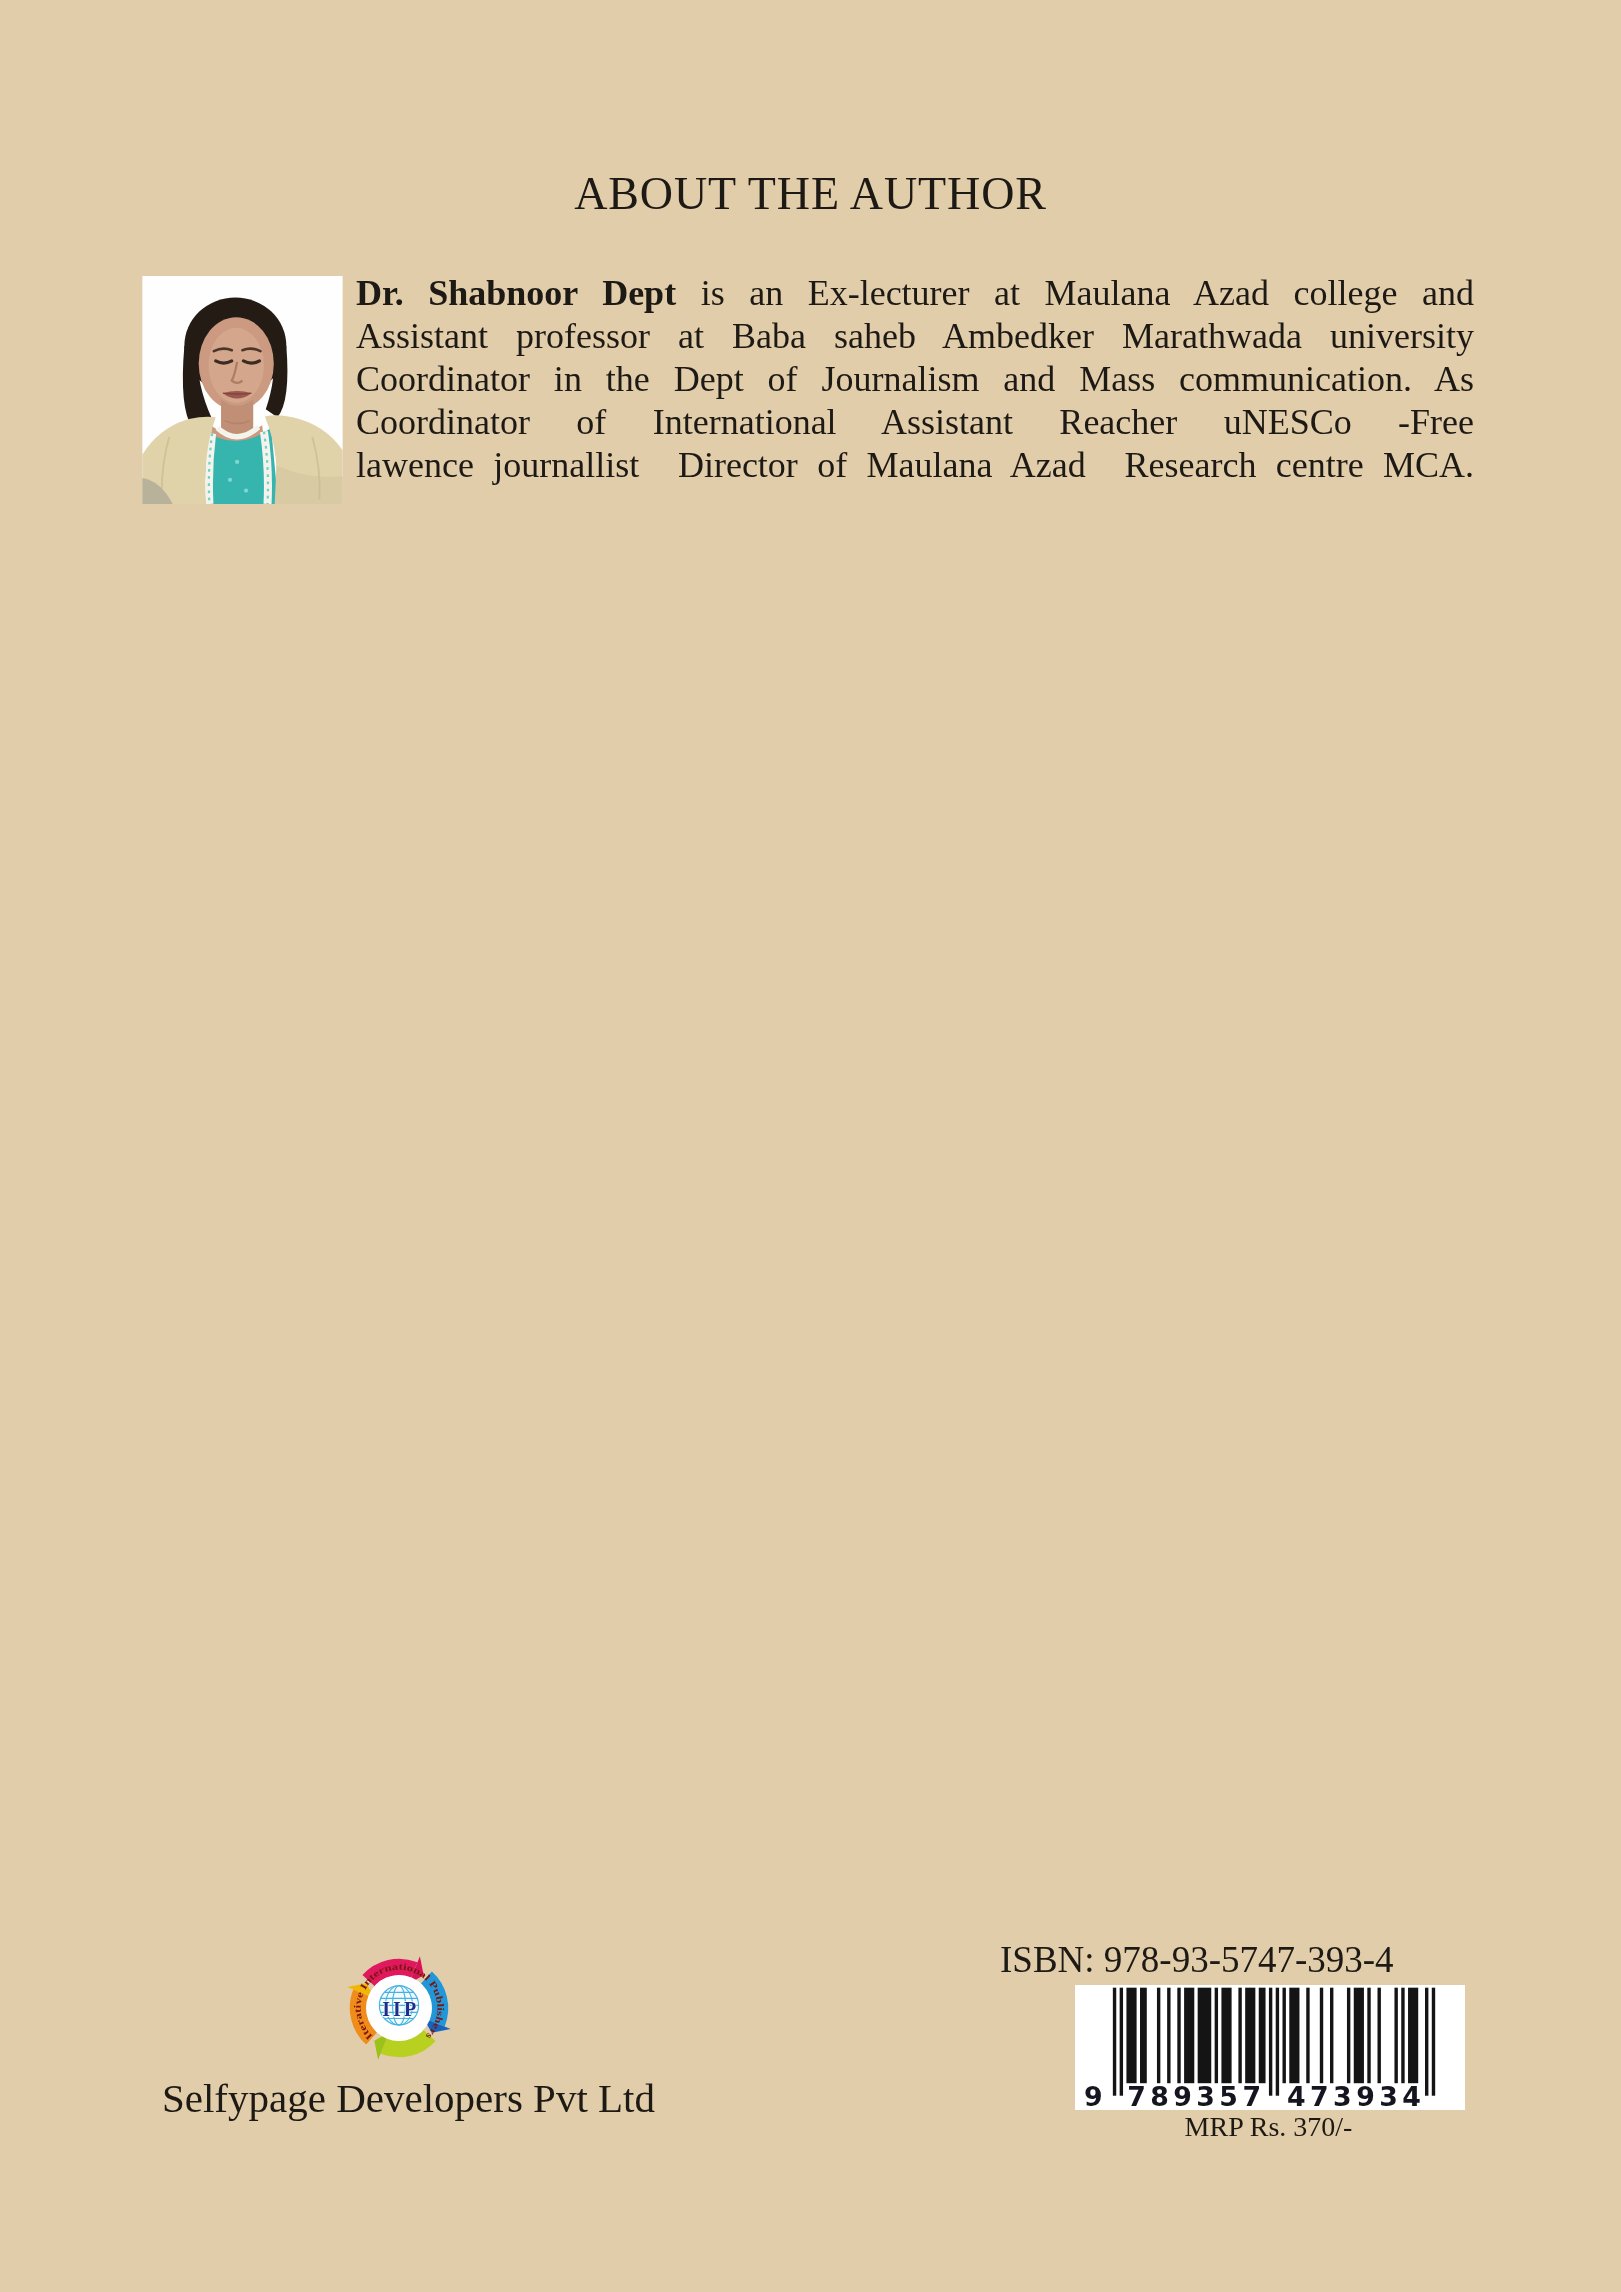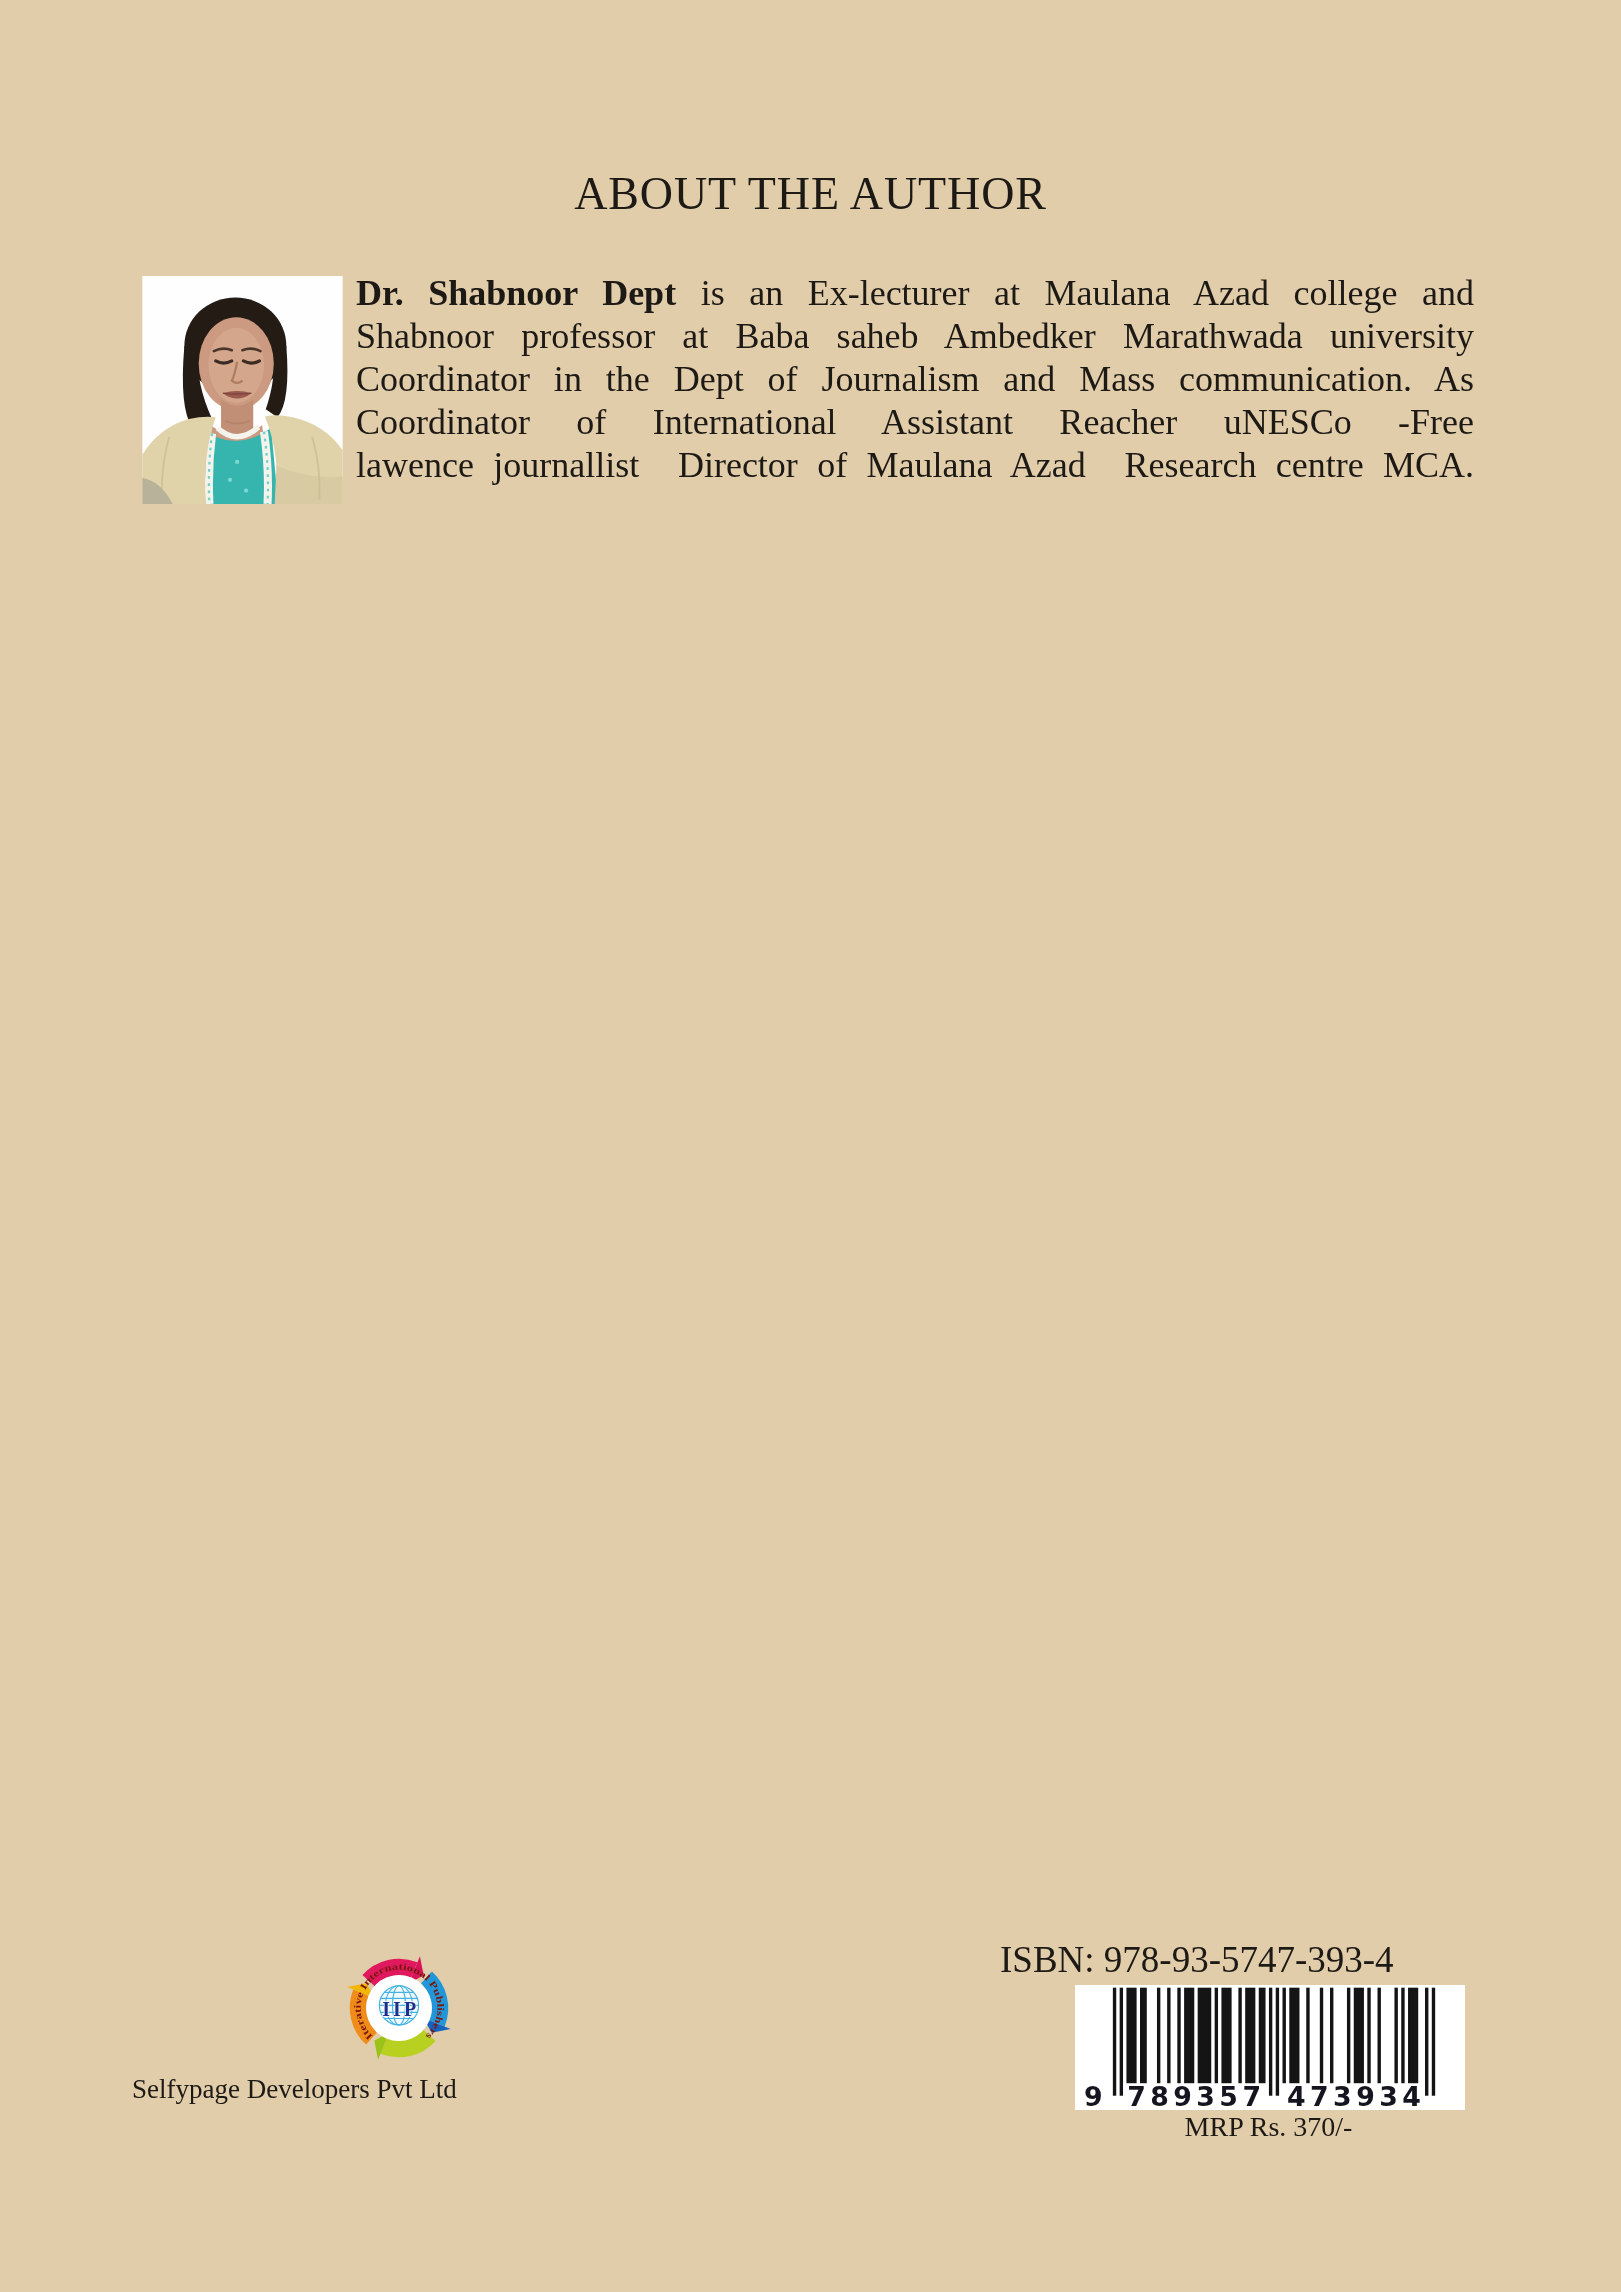--- a/index.html
+++ b/index.html
@@ -29,22 +29,22 @@
   .bio-line{
     height:43px; line-height:43px; white-space:nowrap;
     text-align:justify; text-align-last:justify;
   }
   .bio-line b{font-weight:bold;}
   
   #publisher-logo{
     position:absolute; left:338px; top:1947px; width:122px; height:122px;
   }
   #publisher-name{
-    position:absolute; left:132px; top:2074px; width:537px;
-    text-align:left; font-size:27px; color:var(--ink);
+    position:absolute; left:118px; top:2074px; width:537px;
+    text-align:right; font-size:41px; color:var(--ink);
   }
   
   #isbn-label{
     position:absolute; left:1000px; top:1938px; width:537px;
     text-align:left; font-size:37px; color:var(--ink);
   }
   #barcode-panel{
     position:absolute; left:1075px; top:1985px; width:390px; height:125px;
     background:var(--panel);
   }
@@ -105,21 +105,21 @@
       <path d="M224 255 L224 195 Q204 166 168 158 Q150 154 137 157 Q155 200 149 255 Z" fill="#e0d2a9"></path>
       <path d="M150 212 Q185 228 224 224 L224 255 L148 255 Z" fill="#d8caa2"></path>
       <path d="M30 180 Q20 215 22 255" stroke="#c9ba8e" stroke-width="2" fill="none" opacity="0.7"></path>
       <path d="M190 180 Q200 215 198 250" stroke="#c9ba8e" stroke-width="2" fill="none" opacity="0.7"></path>
       <path d="M0 255 L0 226 Q20 229 34 255 Z" fill="#b8b29b"></path>
     </g>
   </svg>
 
   <div id="author-bio">
       <div class="bio-line"><b>Dr. Shabnoor Dept</b> is an Ex-lecturer at Maulana Azad college and</div>
-      <div class="bio-line">Shabnoor professor at Baba saheb Ambedker Marathwada university</div>
+      <div class="bio-line">Assistant professor at Baba saheb Ambedker Marathwada university</div>
       <div class="bio-line">Coordinator in the Dept of Journalism and Mass communication. As</div>
       <div class="bio-line">Coordinator of International Assistant Reacher uNESCo -Free</div>
       <div class="bio-line">lawence journallist&nbsp; Director of Maulana Azad&nbsp; Research centre MCA.</div>
     </div>
 
   <svg id="publisher-logo" viewBox="0 0 140 140" xmlns="http://www.w3.org/2000/svg">
       <path d="M 35.1 38.6 A 47 47 0 0 1 87.6 26.4" fill="none" stroke="#e0195e" stroke-width="19"></path>
       <polygon points="94.0,10.7 81.2,42.2 98.3,32.5" fill="#d81358"></polygon>
       <path d="M 101.4 35.1 A 47 47 0 0 1 113.6 87.6" fill="none" stroke="#2196d8" stroke-width="19"></path>
       <polygon points="129.3,94.0 97.8,81.2 107.5,98.3" fill="#1565c0"></polygon>

